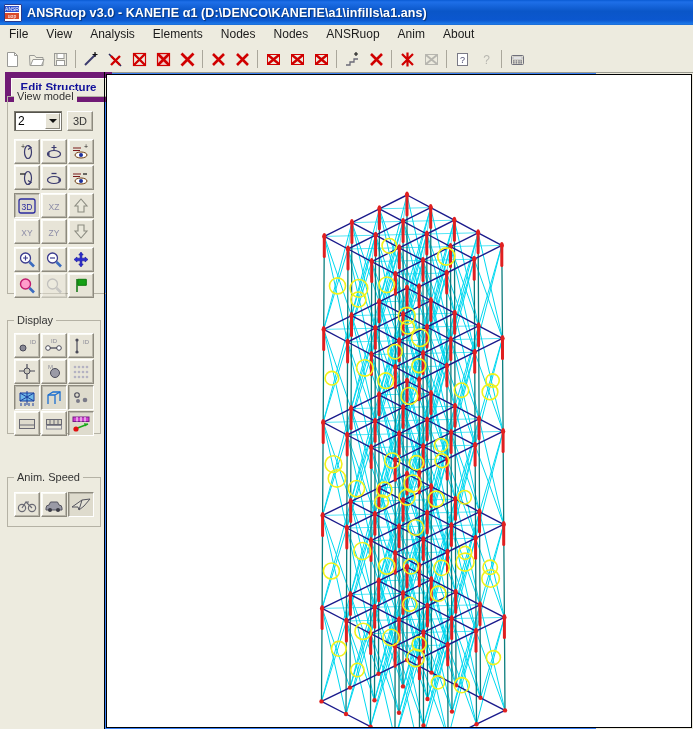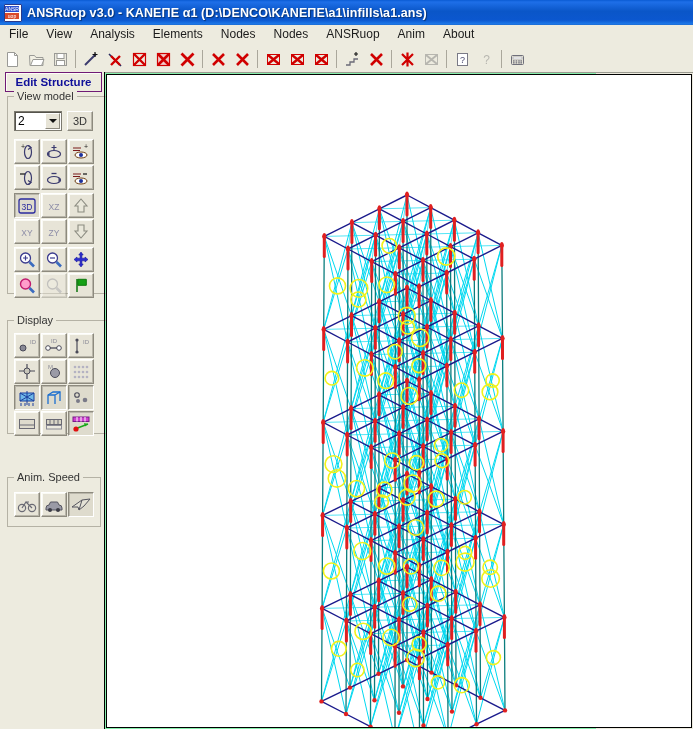--- a/index.html
+++ b/index.html
@@ -2,21 +2,21 @@
 <html><head>
 <meta charset="utf-8">
 <style>
   html,body{margin:0;padding:0;}
   body{
     width:693px;height:729px;overflow:hidden;
     font-family:"Liberation Sans", sans-serif;
     background:#EDEBDF;
     -webkit-font-smoothing:none;
   }
-  .app{position:relative;width:596px;height:729px;background:#86efac;}
+  .app{position:relative;width:596px;height:729px;background:#3b82f6;}
 
   
   .titlebar{
     position:absolute;left:0;top:0;width:693px;height:25px;
     background:linear-gradient(to bottom,#0A5BD3 0%,#1E6FE8 8%,#0A56C8 45%,#0B57CF 80%,#1F7BEB 97%,#1458B8 100%);
     display:flex;align-items:center;
   }
   .app-icon{
     width:16px;height:16px;margin-left:4px;margin-right:5px;
     background:#ffffff;border:1px solid #2a3a8a;position:relative;flex:none;
@@ -56,21 +56,21 @@
   }
   .tb-sep{width:1px;height:18px;background:#aaa79b;margin:0 3px;flex:none;}
 
   
   .sidepanel{
     position:absolute;left:0;top:72px;width:105px;height:657px;
     background:#EDEBDF;
   }
   .tab-edit{
     position:absolute;left:5px;top:0px;width:95px;height:18px;
-    background:#EDEBDF;border:1px solid #701a75;
+    background:#EDEBDF;border:6px solid #701a75;
     box-shadow:inset 1px 1px 0 #fdfdf8;
     display:flex;align-items:center;justify-content:center;
   }
   .tab-edit span{color:#10109a;font-weight:bold;font-size:11.5px;}
 
   .group{
     position:absolute;border:1px solid #b5b2a5;
   }
   .group > .legend{
     position:absolute;left:6px;top:-7px;background:#EDEBDF;
@@ -425,21 +425,21 @@
         </div>
         <div class="sq">
           <svg width="20" height="19" viewBox="0 0 20 19">
               <path d="M6 3 v13" stroke="#1a7a1a" stroke-width="1.6"></path>
               <path d="M6.8 3.3 h8.5 v6 h-8.5z" fill="#15a015" stroke="#0d7a0d" stroke-width="1"></path>
             </svg>
         </div>
       </div>
     </div>
 
-    <div class="group" style="left:7px;top:248px;width:92px;height:112px;padding-left:8px;">
+    <div class="group" style="left:7px;top:248px;width:92px;height:112px;">
       <div class="legend">Display</div>
 
       <div class="grid3" style="position:absolute;left:6px;top:12px;">
         <div class="sq">
           <svg width="22" height="20" viewBox="0 0 22 20">
               <circle cx="7" cy="12" r="3" fill="#8a8a96" stroke="#4a4a58"></circle>
               <text x="14" y="8" font-size="6" fill="#8a8a96" font-family="Liberation Sans, sans-serif">ID</text>
             </svg>
         </div>
         <div class="sq">

